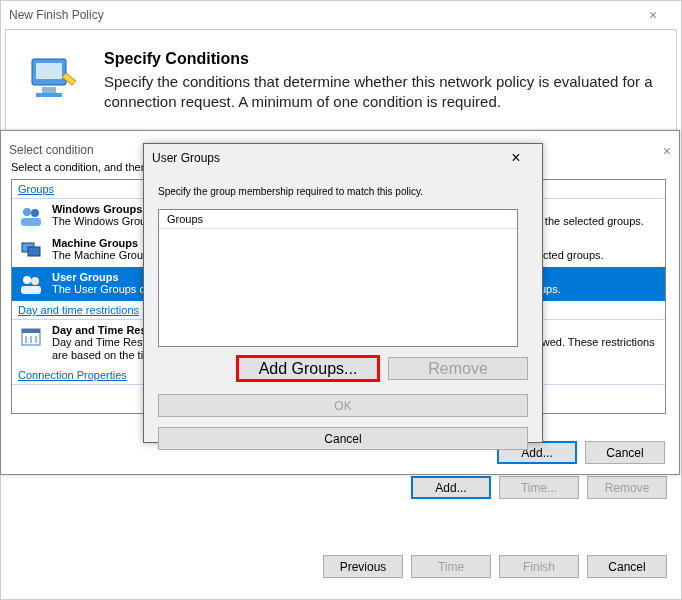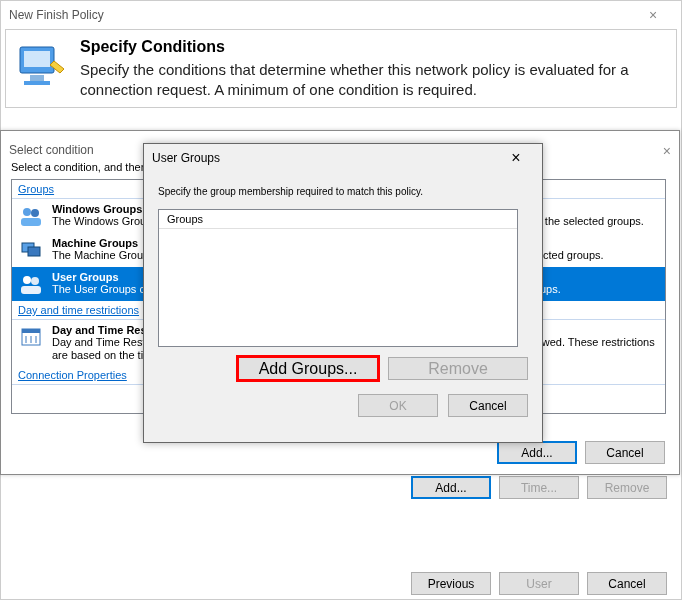--- a/index.html
+++ b/index.html
@@ -4,26 +4,26 @@
 <style>
   * { box-sizing: border-box; font-family: "Segoe UI", Tahoma, sans-serif; }
   body { margin: 0; background: #fff; width: 682px; height: 600px; overflow: hidden; font-size: 12px; color: #000; position: relative; }
 
   
   .main-window { position: absolute; left: 0; top: 0; right: 0; bottom: 0; border: 1px solid #ccc; background: #fff; }
   .main-titlebar { height: 28px; display: flex; align-items: center; padding: 0 8px; color: #555; }
   .main-titlebar .title { flex: 1; }
   .main-titlebar .close { width: 40px; text-align: center; font-size: 14px; color: #888; cursor: pointer; }
 
-  .header-panel { border: 1px solid #ccc; margin: 0 4px; padding: 8px; display: flex; gap: 12px; background: #fff; }
+  .header-panel { border: 1px solid #ccc; margin: 0 4px; padding: 20px; display: flex; gap: 24px; background: #fff; }
   .header-icon { width: 56px; height: 56px; display: flex; align-items: center; justify-content: center; }
   .header-text h2 { margin: 0 0 4px 0; font-size: 16px; font-weight: bold; }
   .header-text p { margin: 0; font-size: 15px; color: #222; line-height: 1.3; }
 
-  .bottom-buttons { position: absolute; right: 14px; bottom: 4px; display: flex; gap: 8px; }
+  .bottom-buttons { position: absolute; right: 14px; bottom: 21px; display: flex; gap: 8px; }
   .typical-btn { min-width: 80px; height: 23px; border: 1px solid #adadad; background: #e1e1e1; font-size: 12px; display:flex; align-items:center; justify-content:center; padding: 0 12px; }
   .typical-btn.disabled { color: #a0a0a0; }
 
   
   .mid-buttons { position: absolute; right: 14px; bottom: 100px; display: flex; gap: 8px; }
   .btn-highlight { border: 2px solid #0078d7; }
 
   
   .select-dialog { position: absolute; left: 0; top: 130px; width: 680px; height: 345px; border: 1px solid #8a8a8a; background: #fff; box-shadow: 0 0 4px rgba(0,0,0,0.2); }
   .select-titlebar { height: 24px; display: flex; align-items: flex-start; padding: 12px 8px; color: #555; }
@@ -47,21 +47,21 @@
   .groups-titlebar .title { flex: 1; font-size: 12px; }
   .groups-titlebar .close { width: 36px; text-align: center; font-size: 16px; cursor: pointer; }
   .groups-body { padding: 4px 14px 10px 14px; }
   .groups-prompt { font-size: 10px; margin: 10px 0 12px 0; }
   .groups-listbox { width: 360px; height: 138px; background: #fff; border: 1px solid #828790; }
   .groups-listhdr { border-bottom: 1px solid #e0e0e0; padding: 3px 8px; font-size: 11px; background:#fff; }
 
   .groups-midrow { display: flex; justify-content: flex-end; gap: 10px; margin-top: 10px; }
   .outlined-red { outline: 3px solid #ff0000; outline-offset: -1px; }
   .wide-btn { min-width: 140px; height: 23px; border: 1px solid #adadad; background: #e1e1e1; font-size: 16px; display:flex; align-items:center; justify-content:center; }
-  .groups-bottom { display: flex; justify-content: flex-end; gap: 10px; margin-top: 14px; }
+  .groups-bottom { display: flex; justify-content: flex-end; gap: 10px; margin-top: 14px; flex-direction: column; }
 
   
   .cond-list::-webkit-scrollbar { width: 17px; }
   .cond-list::-webkit-scrollbar-track { background: #f0f0f0; }
   .cond-list::-webkit-scrollbar-thumb { background: #c0c0c0; border: 1px solid #a0a0a0; }
 </style>
 </head>
 <body>
 
 <div class="main-window">
@@ -87,21 +87,22 @@
   </div>
 
   <div class="mid-buttons">
     <div class="typical-btn btn-highlight">Add...</div>
     <div class="typical-btn disabled">Time...</div>
     <div class="typical-btn disabled">Remove</div>
   </div>
 
   <div class="bottom-buttons">
     <div class="typical-btn">Previous</div>
-    <div class="typical-btn disabled">User</div>
+    <div class="typical-btn disabled">Time</div>
+    <div class="typical-btn disabled">Finish</div>
     <div class="typical-btn">Cancel</div>
   </div>
 </div>
 
 <div class="select-dialog">
   <div class="select-titlebar">
     <span>Select condition</span>
     <span class="close">×</span>
   </div>
   <div class="select-body">

